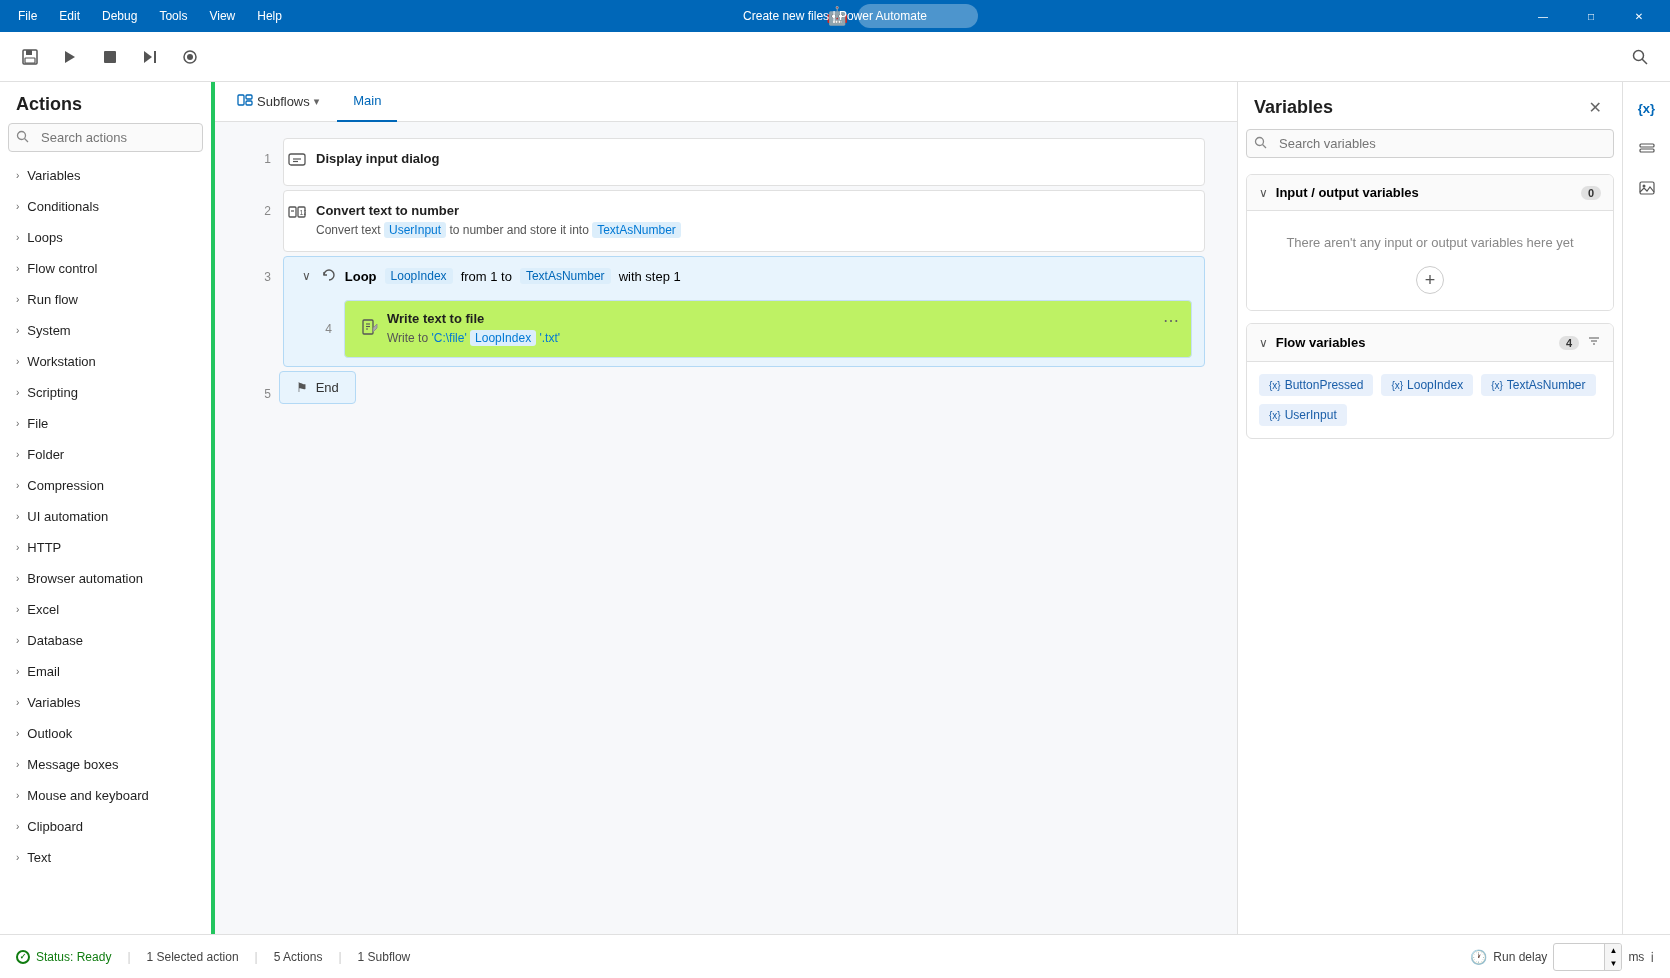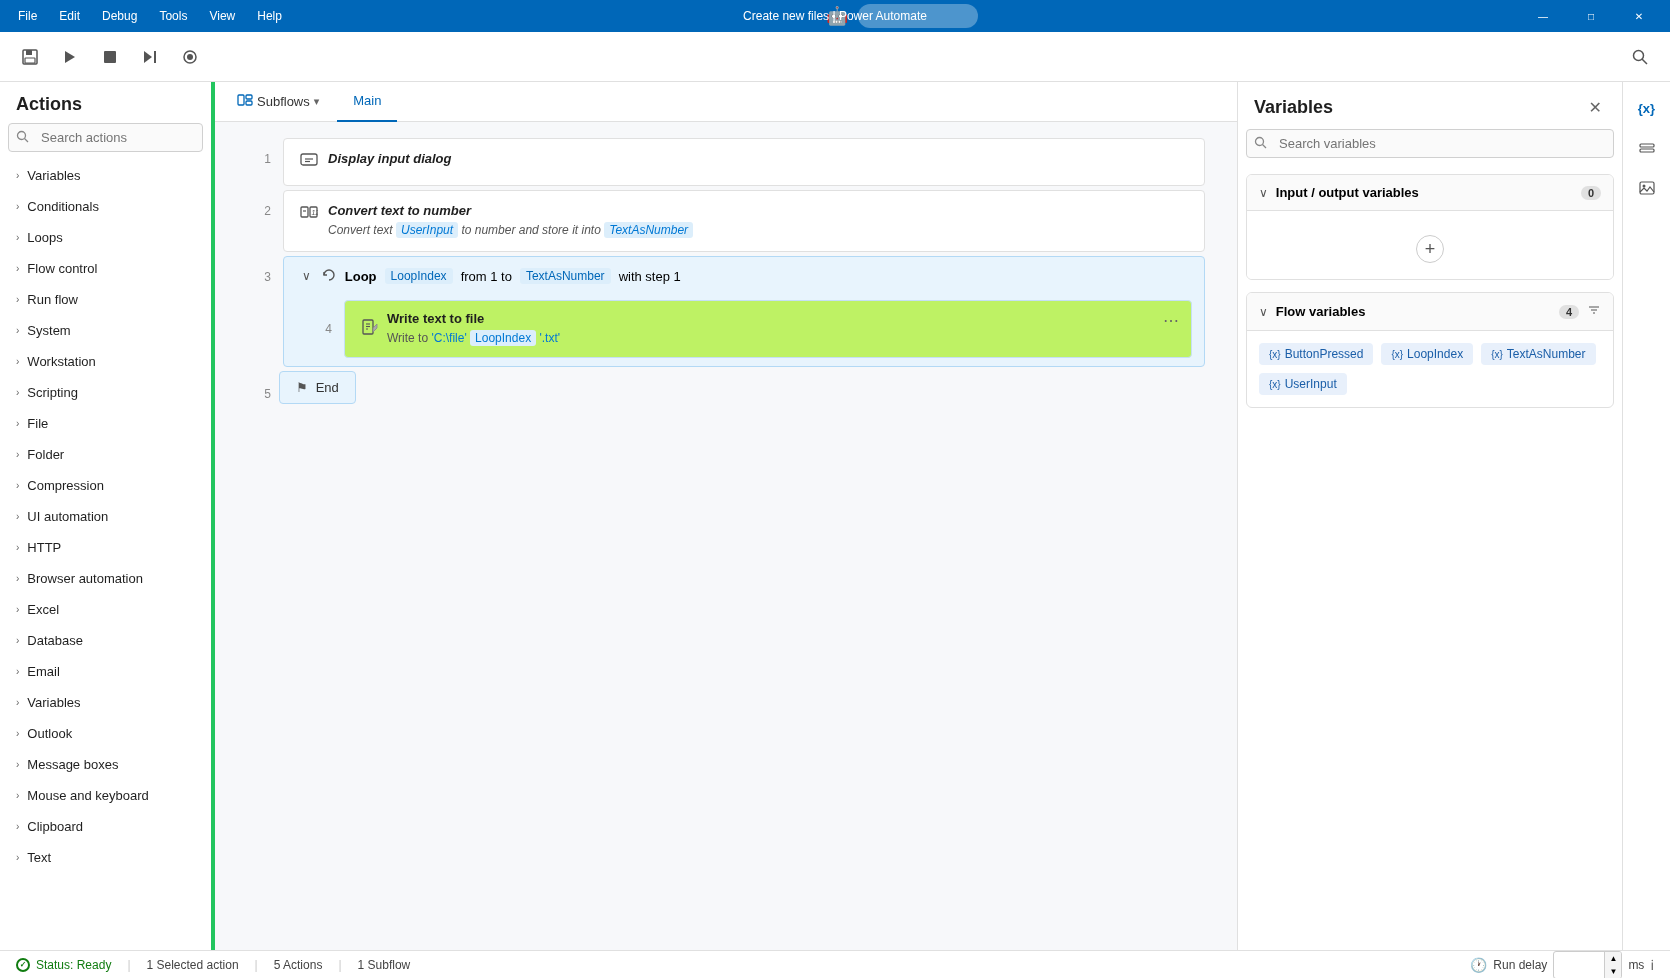--- a/index.html
+++ b/index.html
@@ -236,23 +236,22 @@
       color: #888;
       font-size: 12px;
       padding-top: 14px;
       flex-shrink: 0;
     }
     .step-card {
       flex: 1;
       background: white;
       border: 1px solid #e0e0e0;
       border-radius: 4px;
-      padding: 12px 16px;
+      padding: 12px 4px;
       position: relative;
-      font-style: italic;
     }
     .step-title {
       font-weight: 600;
       font-size: 13px;
       color: #1f1f1f;
       margin-bottom: 4px;
     }
     .step-desc {
       font-size: 12px;
       color: #555;
@@ -502,21 +501,21 @@
       align-items: center;
       justify-content: center;
       font-size: 18px;
       color: #444;
     }
 
     
     .status-bar {
       background: white;
       border-top: 1px solid #e0e0e0;
-      height: 28px;
+      height: 44px;
       display: flex;
       align-items: center;
       padding: 0 16px;
       gap: 16px;
       font-size: 12px;
       color: #444;
     }
     .status-ready {
       display: flex;
       align-items: center;
@@ -922,20 +921,21 @@
       </div>
       <div class="variables-content">
 
         <div class="var-section">
           <div class="var-section-header">
             <span style="font-size:12px;color:#555;">∨</span>
             <span class="var-section-title">Input / output variables</span>
             <span class="var-count-badge">0</span>
           </div>
           <div class="var-section-body">
+            <div class="var-empty-text">There aren't any input or output variables here yet</div>
             <button class="var-add-btn">+</button>
           </div>
         </div>
 
         <div class="var-section">
           <div class="var-section-header">
             <span style="font-size:12px;color:#555;">∨</span>
             <span class="var-section-title">Flow variables</span>
             <span class="var-count-badge">4</span>
             <button class="var-filter-btn">

